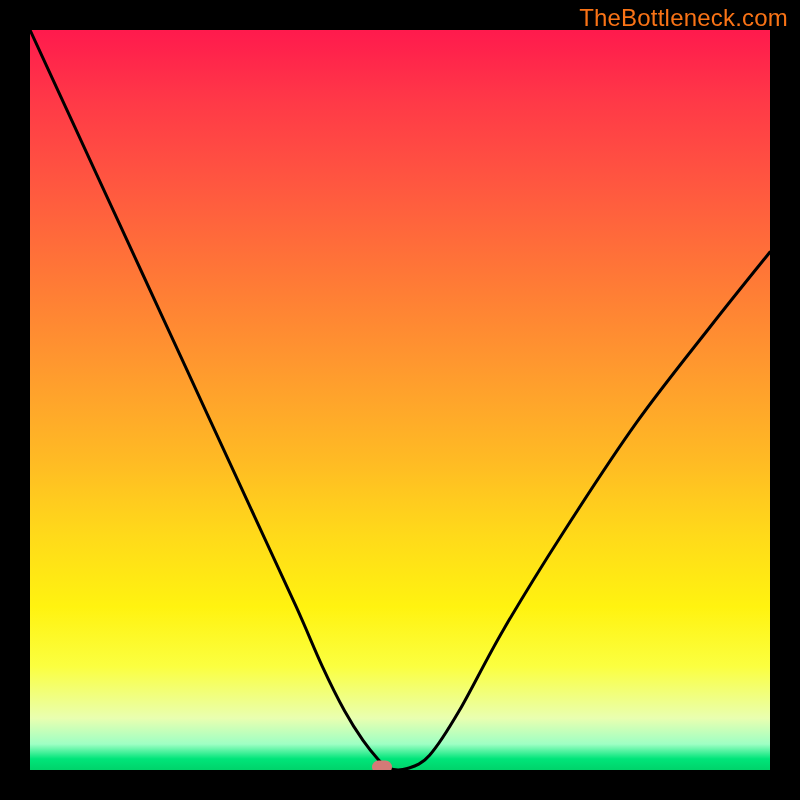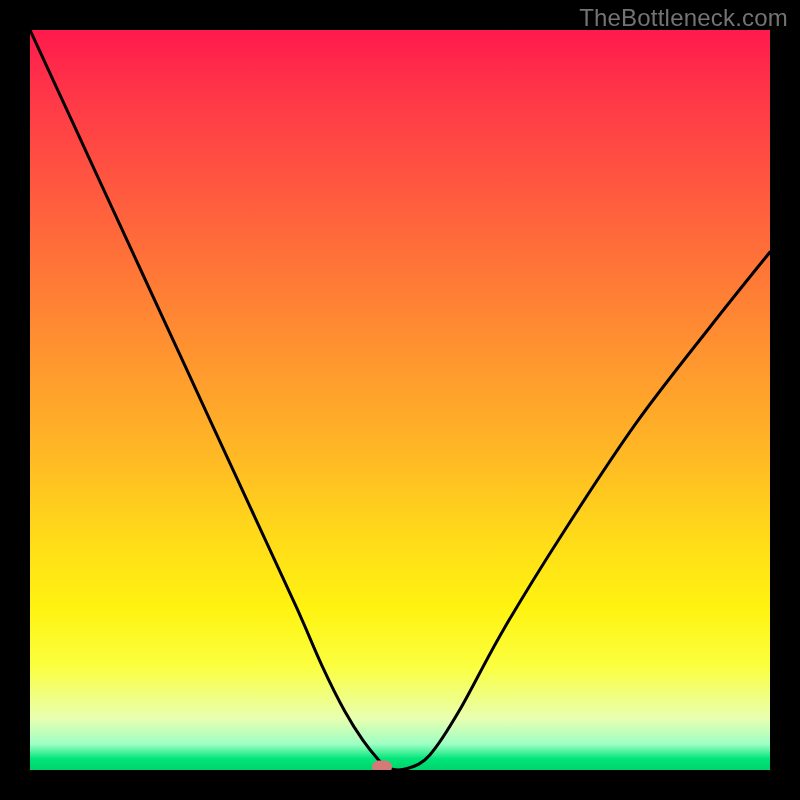--- a/index.html
+++ b/index.html
@@ -13,21 +13,21 @@
   .frame {
     position: relative;
     width: 800px;
     height: 800px;
     background: #000;
   }
   .watermark {
     position: absolute;
     top: 4px;
     right: 12px;
-    color: #737373;
+    color: #f97316;
     font-size: 24px;
     font-weight: 500;
     letter-spacing: 0.2px;
     z-index: 10;
   }
   .plot-area {
     position: absolute;
     left: 30px;
     top: 30px;
     width: 740px;

